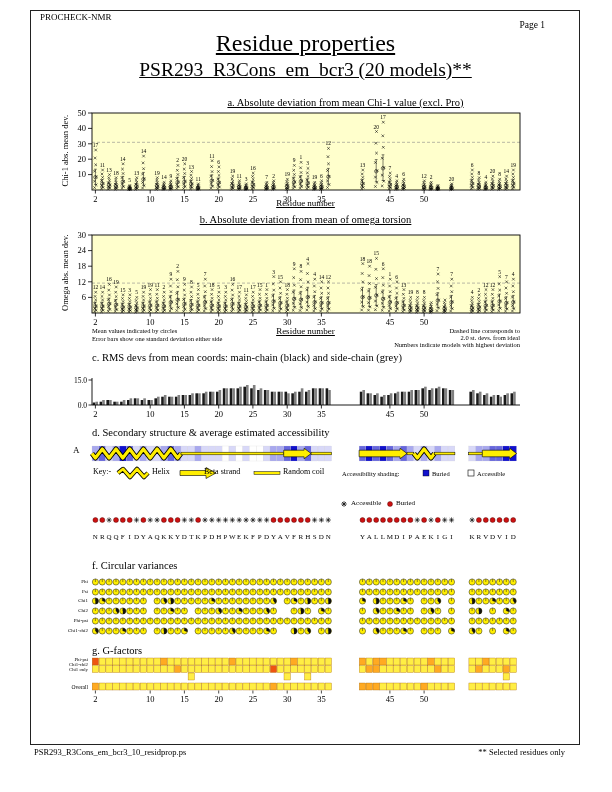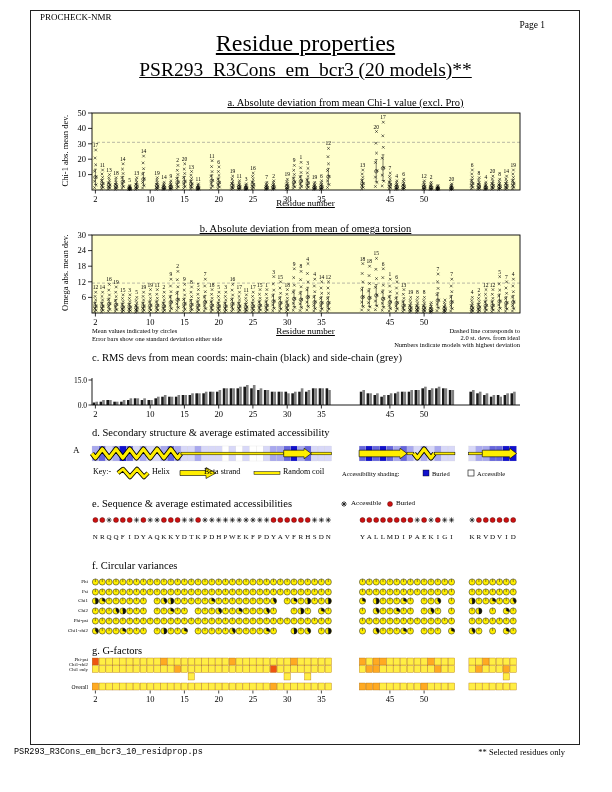--- a/index.html
+++ b/index.html
@@ -1678,21 +1678,21 @@
 
   <div class="t f9" style="left:40px;top:13px;">PROCHECK-NMR</div>
   <div class="t f95" style="left:450px;top:20px;width:95px;text-align:right;">Page  1</div>
   <div class="t f24 ctr" style="top:30px;">Residue properties</div>
   <div class="t f19 ctr" style="top:59px;">PSR293_R3Cons_em_bcr3 (20 models)**</div>
 
   <div class="t f105 ctr" style="top:97px;padding-left:40px;">a. Absolute deviation from mean Chi-1 value (excl. Pro)</div>
   <div class="t f85 rot" style="left:21px;top:146px;width:90px;">Chi-1 abs. mean dev.</div>
   <div class="t f9x ctr" style="top:199px;">Residue number</div>
 
-  <div class="t f105 ctr" style="top:214px;margin-top:9px;">b. Absolute deviation from mean of omega torsion</div>
+  <div class="t f105 ctr" style="top:214px;">b. Absolute deviation from mean of omega torsion</div>
   <div class="t f85 rot" style="left:21px;top:268px;width:90px;">Omega abs. mean dev.</div>
   <div class="t f9x ctr" style="top:327px;">Residue number</div>
 
   <div class="t f65" style="left:92px;top:327px;">Mean values indicated by circles</div>
   <div class="t f65" style="left:92px;top:335px;">Error bars show one standard deviation either side</div>
   <div class="t f65 rnotes" style="top:327px;">Dashed line corresponds to</div>
   <div class="t f65 rnotes" style="top:334px;">2.0 st. devs. from ideal</div>
   <div class="t f65 rnotes" style="top:341px;">Numbers indicate models with highest deviation</div>
 
   <div class="t f105" style="left:92px;top:352px;">c. RMS devs from mean coords: main-chain (black) and side-chain (grey)</div>
@@ -1700,33 +1700,32 @@
   <div class="t f105" style="left:92px;top:427px;">d. Secondary structure &amp; average estimated accessibility</div>
   <div class="t f9" style="left:73px;top:446px;">A</div>
   <div class="t f8" style="left:93px;top:468px;">Key:-</div>
   <div class="t f8" style="left:152px;top:468px;">Helix</div>
   <div class="t f8" style="left:204px;top:468px;">Beta strand</div>
   <div class="t f8" style="left:283px;top:468px;">Random coil</div>
   <div class="t f65" style="left:342px;top:470px;">Accessibility shading:</div>
   <div class="t f65" style="left:432px;top:470px;">Buried</div>
   <div class="t f65" style="left:477px;top:470px;">Accessible</div>
 
-  <div class="t f105" style="left:92px;top:498px;">e. Sequence &amp; average estimated accessibilities</div>
   <div class="t f7" style="left:351px;top:500px;">Accessible</div>
   <div class="t f7" style="left:396px;top:500px;">Buried</div>
 
   <div class="t f105" style="left:92px;top:560px;">f. Circular variances</div>
   <div class="t f5 rowlab" style="top:579px;">Phi</div>
   <div class="t f5 rowlab" style="top:589px;">Psi</div>
   <div class="t f5 rowlab" style="top:598px;">Chi1</div>
   <div class="t f5 rowlab" style="top:608px;">Chi2</div>
   <div class="t f5 rowlab" style="top:618px;">Phi-psi</div>
   <div class="t f5 rowlab" style="top:628px;">Chi1-chi2</div>
 
   <div class="t f105" style="left:92px;top:645px;">g. G-factors</div>
   <div class="t f48 rowlab" style="top:657px;">Phi-psi</div>
   <div class="t f48 rowlab" style="top:662px;">Chi1-chi2</div>
   <div class="t f48 rowlab" style="top:667px;">Chi1 only</div>
   <div class="t f55 rowlab" style="top:684px;">Overall</div>
 
-  <div class="t f85" style="left:14px;top:748px;font-family:Liberation Mono, monospace;">PSR293_R3Cons_em_bcr3_10_residprop.ps</div>
+  <div class="t f85" style="left:34px;top:748px;">PSR293_R3Cons_em_bcr3_10_residprop.ps</div>
   <div class="t f85" style="left:364px;top:748px;width:201px;text-align:right;">** Selected residues only</div>
 </div>
 
 </body></html>

